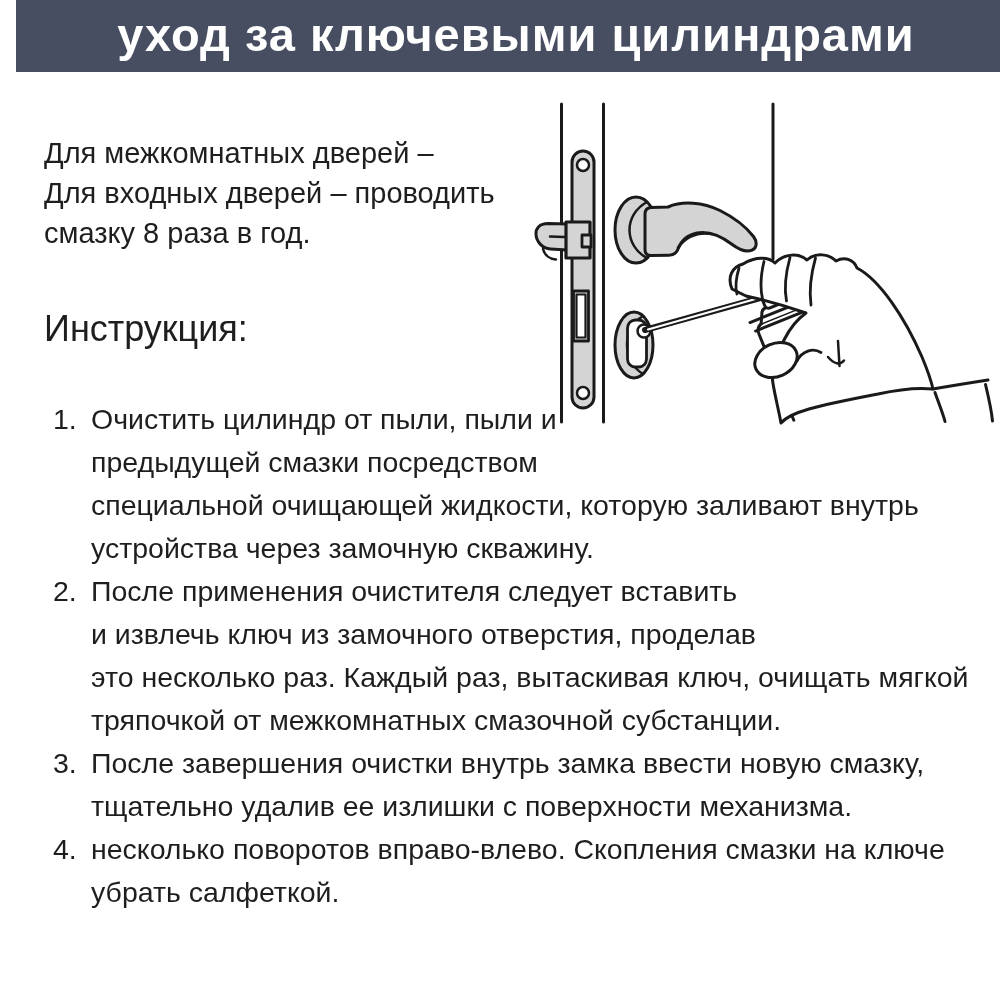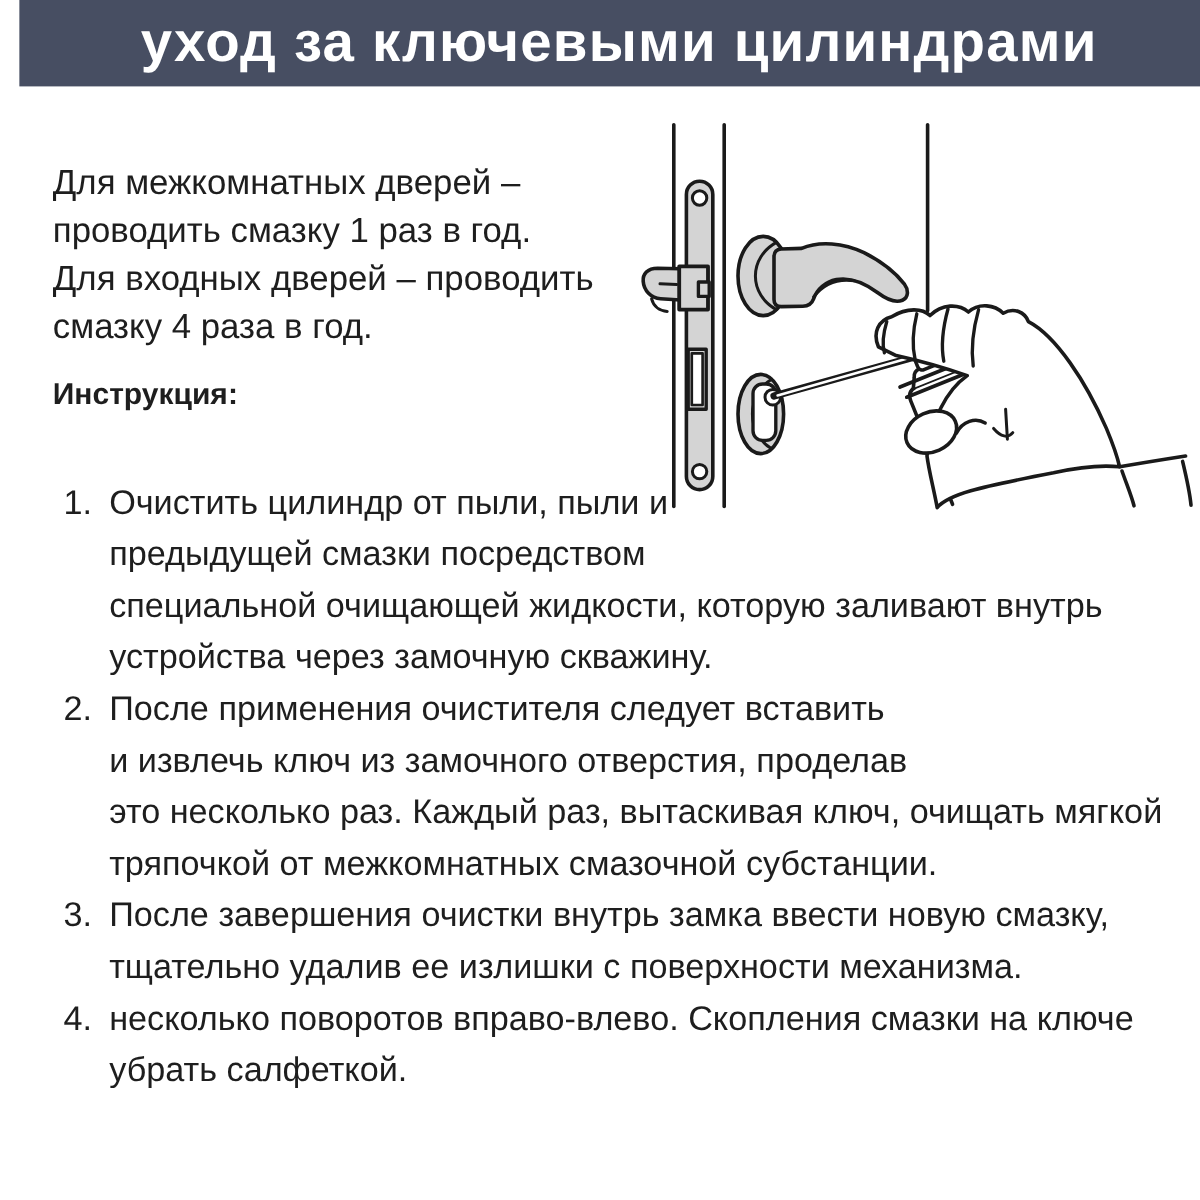--- a/index.html
+++ b/index.html
@@ -18,21 +18,21 @@
     white-space:nowrap;
   }
   .intro {
     position:absolute; left:28px; top:133px;
     font-size:29px; line-height:40px;
   }
   .intro .iline { white-space:nowrap; }
   .intro b { font-weight:400; }
   .instr-heading {
     position:absolute; left:28px; top:309px;
-    font-size:25px; line-height:40px; font-weight:700; white-space:nowrap;
+    font-size:36px; line-height:40px; font-weight:400; white-space:nowrap;
   }
   ol.steps {
     position:absolute; left:37px; top:398px; margin:0; padding:0;
     list-style:none; font-size:28.5px; line-height:43px;
   }
   ol.steps li { display:flex; align-items:flex-start; }
   ol.steps .num { flex:none; width:38px; white-space:nowrap; }
   ol.steps .line { white-space:nowrap; }
   svg.illus {
     position:absolute; left:0; top:0; width:1000px; height:1000px;
@@ -43,23 +43,22 @@
 <body>
 
 <div class="page">
 
   <header class="header">
     <h1>уход за ключевыми цилиндрами</h1>
   </header>
 
   <section class="intro">
     <div class="iline"><b>Для межкомнатных дверей</b><span> –</span></div>
-    <div class="iline"><b></b><span>проводить смазку 1 раз в год.</span></div>
     <div class="iline"><b>Для входных дверей</b><span> – проводить</span></div>
-    <div class="iline"><b></b><span>смазку 4 раза в год.</span></div>
+    <div class="iline"><b></b><span>смазку 8 раза в год.</span></div>
   </section>
 
   <div class="instr-heading">Инструкция:</div>
 
   <ol class="steps">
     <li>
       <span class="num">1.</span>
       <div>
         <div class="line">Очистить цилиндр от пыли, пыли и</div>
         <div class="line">предыдущей смазки посредством</div>

